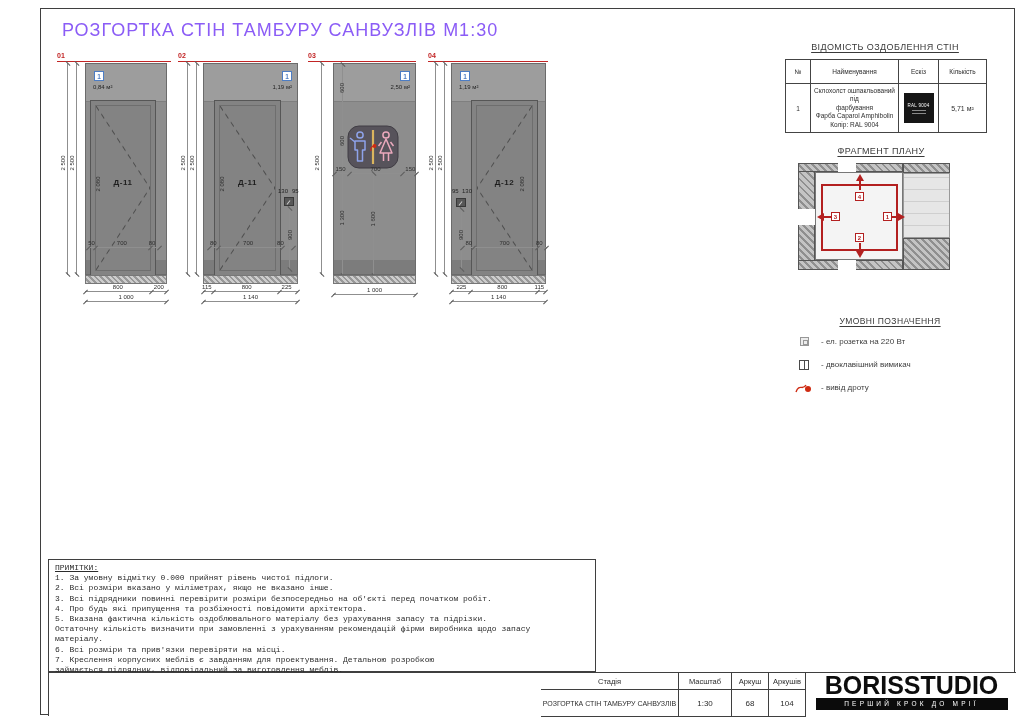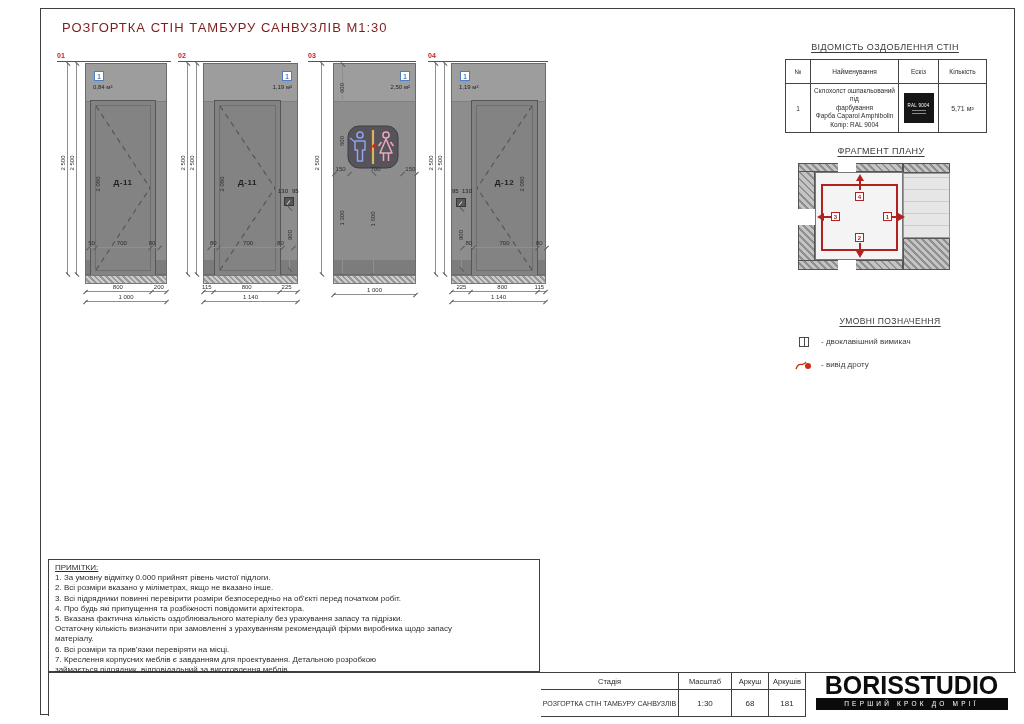--- a/index.html
+++ b/index.html
@@ -1,20 +1,20 @@
 <!DOCTYPE html>
 <html><head>
 <meta charset="utf-8">
 <style>
   html,body{margin:0;padding:0;background:#e8e8e8;}
   .page{position:relative;width:1024px;height:724px;background:#fff;overflow:hidden;
         font-family:"Liberation Sans",sans-serif;color:#3a3a3a;}
   .abs{position:absolute;}
   .frame{position:absolute;left:40px;top:8px;width:975px;height:707px;border:1px solid #3f3f3f;box-sizing:border-box;}
-  .sheet-title{position:absolute;left:62px;top:20px;font-size:13px;letter-spacing:1px;color:#7f1d1d;}
+  .sheet-title{position:absolute;left:62px;top:20px;font-size:18px;letter-spacing:1px;color:#8b5cf6;}
 
   
   .seclab{position:absolute;font-size:7px;font-weight:bold;color:#c22424;border-bottom:1px solid #c22424;padding-bottom:2px;}
 
   
   .wall{position:absolute;background:#8d8d8d;border:1px solid #6b6b6b;box-sizing:border-box;}
   .topband{position:absolute;left:0;right:0;top:0;height:37px;background:#9d9d9d;border-bottom:1px solid #7f7f7f;}
   .baseboard{position:absolute;left:0;right:0;top:196px;height:14px;background:#7c7c7c;}
   .floorhatch{position:absolute;height:9px;background:repeating-linear-gradient(45deg,#cdcdcd 0 2px,#989898 2px 4px);border:1px solid #777;box-sizing:border-box;}
   .door{position:absolute;background:#838383;border:1px solid #565656;box-sizing:border-box;}
@@ -75,22 +75,22 @@
   .legrow{display:flex;align-items:center;gap:8px;height:23px;}
   .legico{width:18px;display:flex;justify-content:center;}
   .legtxt{font-size:8px;color:#3d3d3d;}
   .ic-socket{width:9px;height:9px;background:#ececec;border:1px solid #979797;box-sizing:border-box;position:relative;}
   .ic-socket::after{content:"";position:absolute;left:2px;top:2px;width:3px;height:3px;border:1px solid #979797;}
   .ic-sw1{width:10px;height:10px;background:#fff;border:1px solid #4a4a4a;box-sizing:border-box;}
   .ic-sw2{width:10px;height:10px;background:#fff;border:1px solid #4a4a4a;box-sizing:border-box;position:relative;}
   .ic-sw2::after{content:"";position:absolute;left:4px;top:0;width:1px;height:8px;background:#4a4a4a;}
 
   
-  .notes{position:absolute;left:48px;top:559px;width:492px;height:113px;border:1px solid #3f3f3f;box-sizing:border-box;
-         padding:3px 6px;font-size:8px;color:#2c2c2c;line-height:10.2px;}
+  .notes{position:absolute;left:48px;top:559px;width:548px;height:113px;border:1px solid #3f3f3f;box-sizing:border-box;
+         padding:3px 6px;font-size:8px;color:#2c2c2c;line-height:10.2px;font-family:Liberation Mono, monospace;}
   .notes-title{text-decoration:underline;text-underline-offset:1px;}
   .notes-body{white-space:pre-line;}
 
   
   .tblock{position:absolute;left:48px;top:672px;width:968px;height:44px;display:grid;
           grid-template-columns:204px 288px 138px 53px 37px 37px 211px;grid-template-rows:17px 27px;
           border-top:1px solid #3f3f3f;border-left:1px solid #3f3f3f;box-sizing:border-box;background:#fff;}
   .tb{border-right:1px solid #3f3f3f;border-bottom:1px solid #3f3f3f;display:flex;align-items:center;justify-content:center;
       text-align:center;font-size:7.5px;color:#2c2c2c;overflow:hidden;}
   .tb-project{grid-column:1;grid-row:1/3;white-space:pre-line;font-size:8px;line-height:11px;}
@@ -332,20 +332,26 @@
     <div class="tri tri-down" style="left:58px;top:88px;"></div>
     <div class="pmark" style="left:33px;top:49px;">3</div>
     <div class="stem" style="left:26px;top:53px;width:7px;height:2px;"></div>
     <div class="tri tri-left" style="left:19px;top:50px;"></div>
   </div>
 
   <div class="rtitle" style="left:890px;top:316px;transform:translateX(-50%);font-size:8.5px;">УМОВНІ ПОЗНАЧЕННЯ</div>
   <div class="legend" style="top:330px;">
     <div class="legrow">
       <span class="legico">
+          <span class="ic-socket"></span>
+        </span>
+      <span class="legtxt">- ел. розетка на 220 Вт</span>
+    </div>
+    <div class="legrow">
+      <span class="legico">
           <span class="ic-sw2"></span>
         </span>
       <span class="legtxt">- двоклавішний вимикач</span>
     </div>
     <div class="legrow">
       <span class="legico">
         <svg width="18" height="14">
           <path d="M1 11 C4 2 8 10 11 4" stroke="#cf2b12" fill="none" stroke-width="1.4"></path>
           <circle cx="13" cy="8" r="3" fill="#cf2b12"></circle>
         </svg>
@@ -373,15 +379,15 @@
     <div class="tb" style="grid-column:4;grid-row:1;">Масштаб</div>
     <div class="tb" style="grid-column:5;grid-row:1;">Аркуш</div>
     <div class="tb" style="grid-column:6;grid-row:1;">Аркушів</div>
     <div class="tb tb-logo">
       <div class="logo-name">BORISSTUDIO</div>
       <div class="logo-bar">ПЕРШИЙ КРОК ДО МРІЇ</div>
     </div>
     <div class="tb" style="grid-column:3;grid-row:2;font-size:7px;">РОЗГОРТКА СТІН ТАМБУРУ САНВУЗЛІВ</div>
     <div class="tb" style="grid-column:4;grid-row:2;font-size:8px;">1:30</div>
     <div class="tb" style="grid-column:5;grid-row:2;font-size:8px;">68</div>
-    <div class="tb" style="grid-column:6;grid-row:2;font-size:8px;">181</div>
+    <div class="tb" style="grid-column:6;grid-row:2;font-size:8px;">104</div>
   </div>
 </div>
 
 </body></html>

